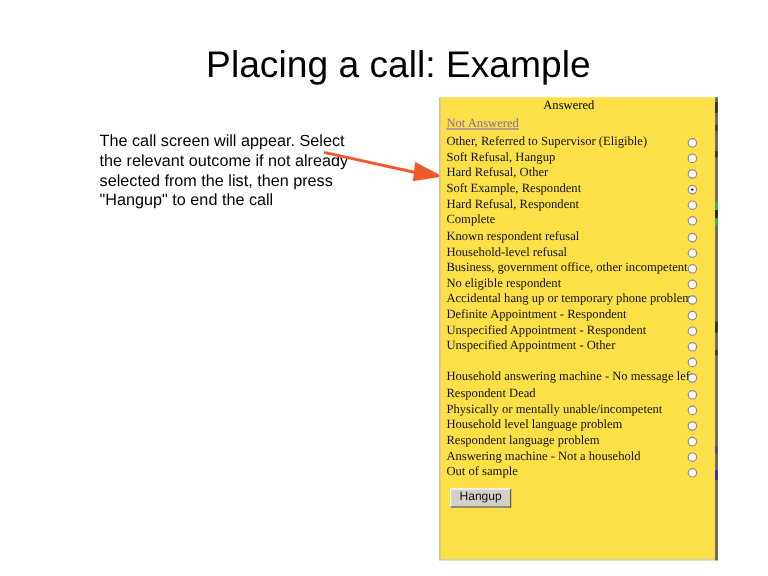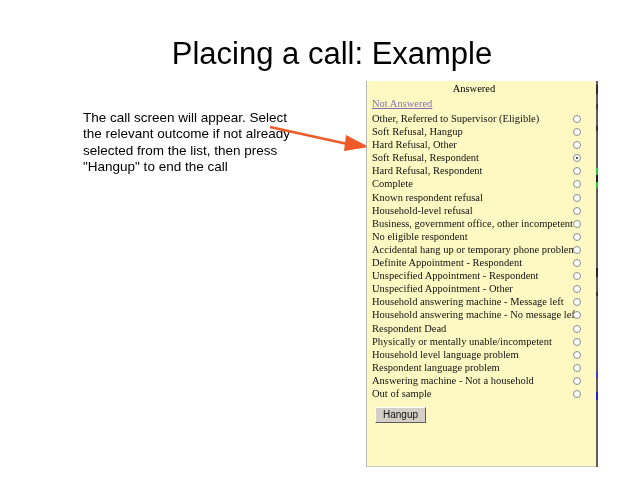--- a/index.html
+++ b/index.html
@@ -53,21 +53,21 @@
     pointer-events: none;
   }
 
   
   #call-screen-panel {
     position: absolute;
     left: 366px;
     top: 81px;
     width: 232px;
     height: 386px;
-    background: #fef9c3;
+    background: #fde047;
     border-left: 1px solid #b8b8ae;
     border-right: 1px solid #6d6d6d;
     border-bottom: 1px solid #c9c9c0;
     box-sizing: border-box;
     overflow: hidden;
   }
 
   #panel-heading {
     position: absolute;
     left: 0;
@@ -192,21 +192,21 @@
       </li>
       <li>
         <span class="outcome-label">Soft Refusal, Hangup</span>
         <span class="outcome-radio"></span>
       </li>
       <li>
         <span class="outcome-label">Hard Refusal, Other</span>
         <span class="outcome-radio"></span>
       </li>
       <li>
-        <span class="outcome-label">Soft Refusal, Respondent</span>
+        <span class="outcome-label">Soft Example, Respondent</span>
         <span class="outcome-radio checked"></span>
       </li>
       <li>
         <span class="outcome-label">Hard Refusal, Respondent</span>
         <span class="outcome-radio"></span>
       </li>
       <li>
         <span class="outcome-label">Complete</span>
         <span class="outcome-radio"></span>
       </li>
@@ -236,21 +236,20 @@
       </li>
       <li>
         <span class="outcome-label">Unspecified Appointment - Respondent</span>
         <span class="outcome-radio"></span>
       </li>
       <li>
         <span class="outcome-label">Unspecified Appointment - Other</span>
         <span class="outcome-radio"></span>
       </li>
       <li>
-        <span class="outcome-label">Household answering machine - Message left</span>
         <span class="outcome-radio"></span>
       </li>
       <li>
         <span class="outcome-label">Household answering machine - No message left</span>
         <span class="outcome-radio"></span>
       </li>
       <li>
         <span class="outcome-label">Respondent Dead</span>
         <span class="outcome-radio"></span>
       </li>

